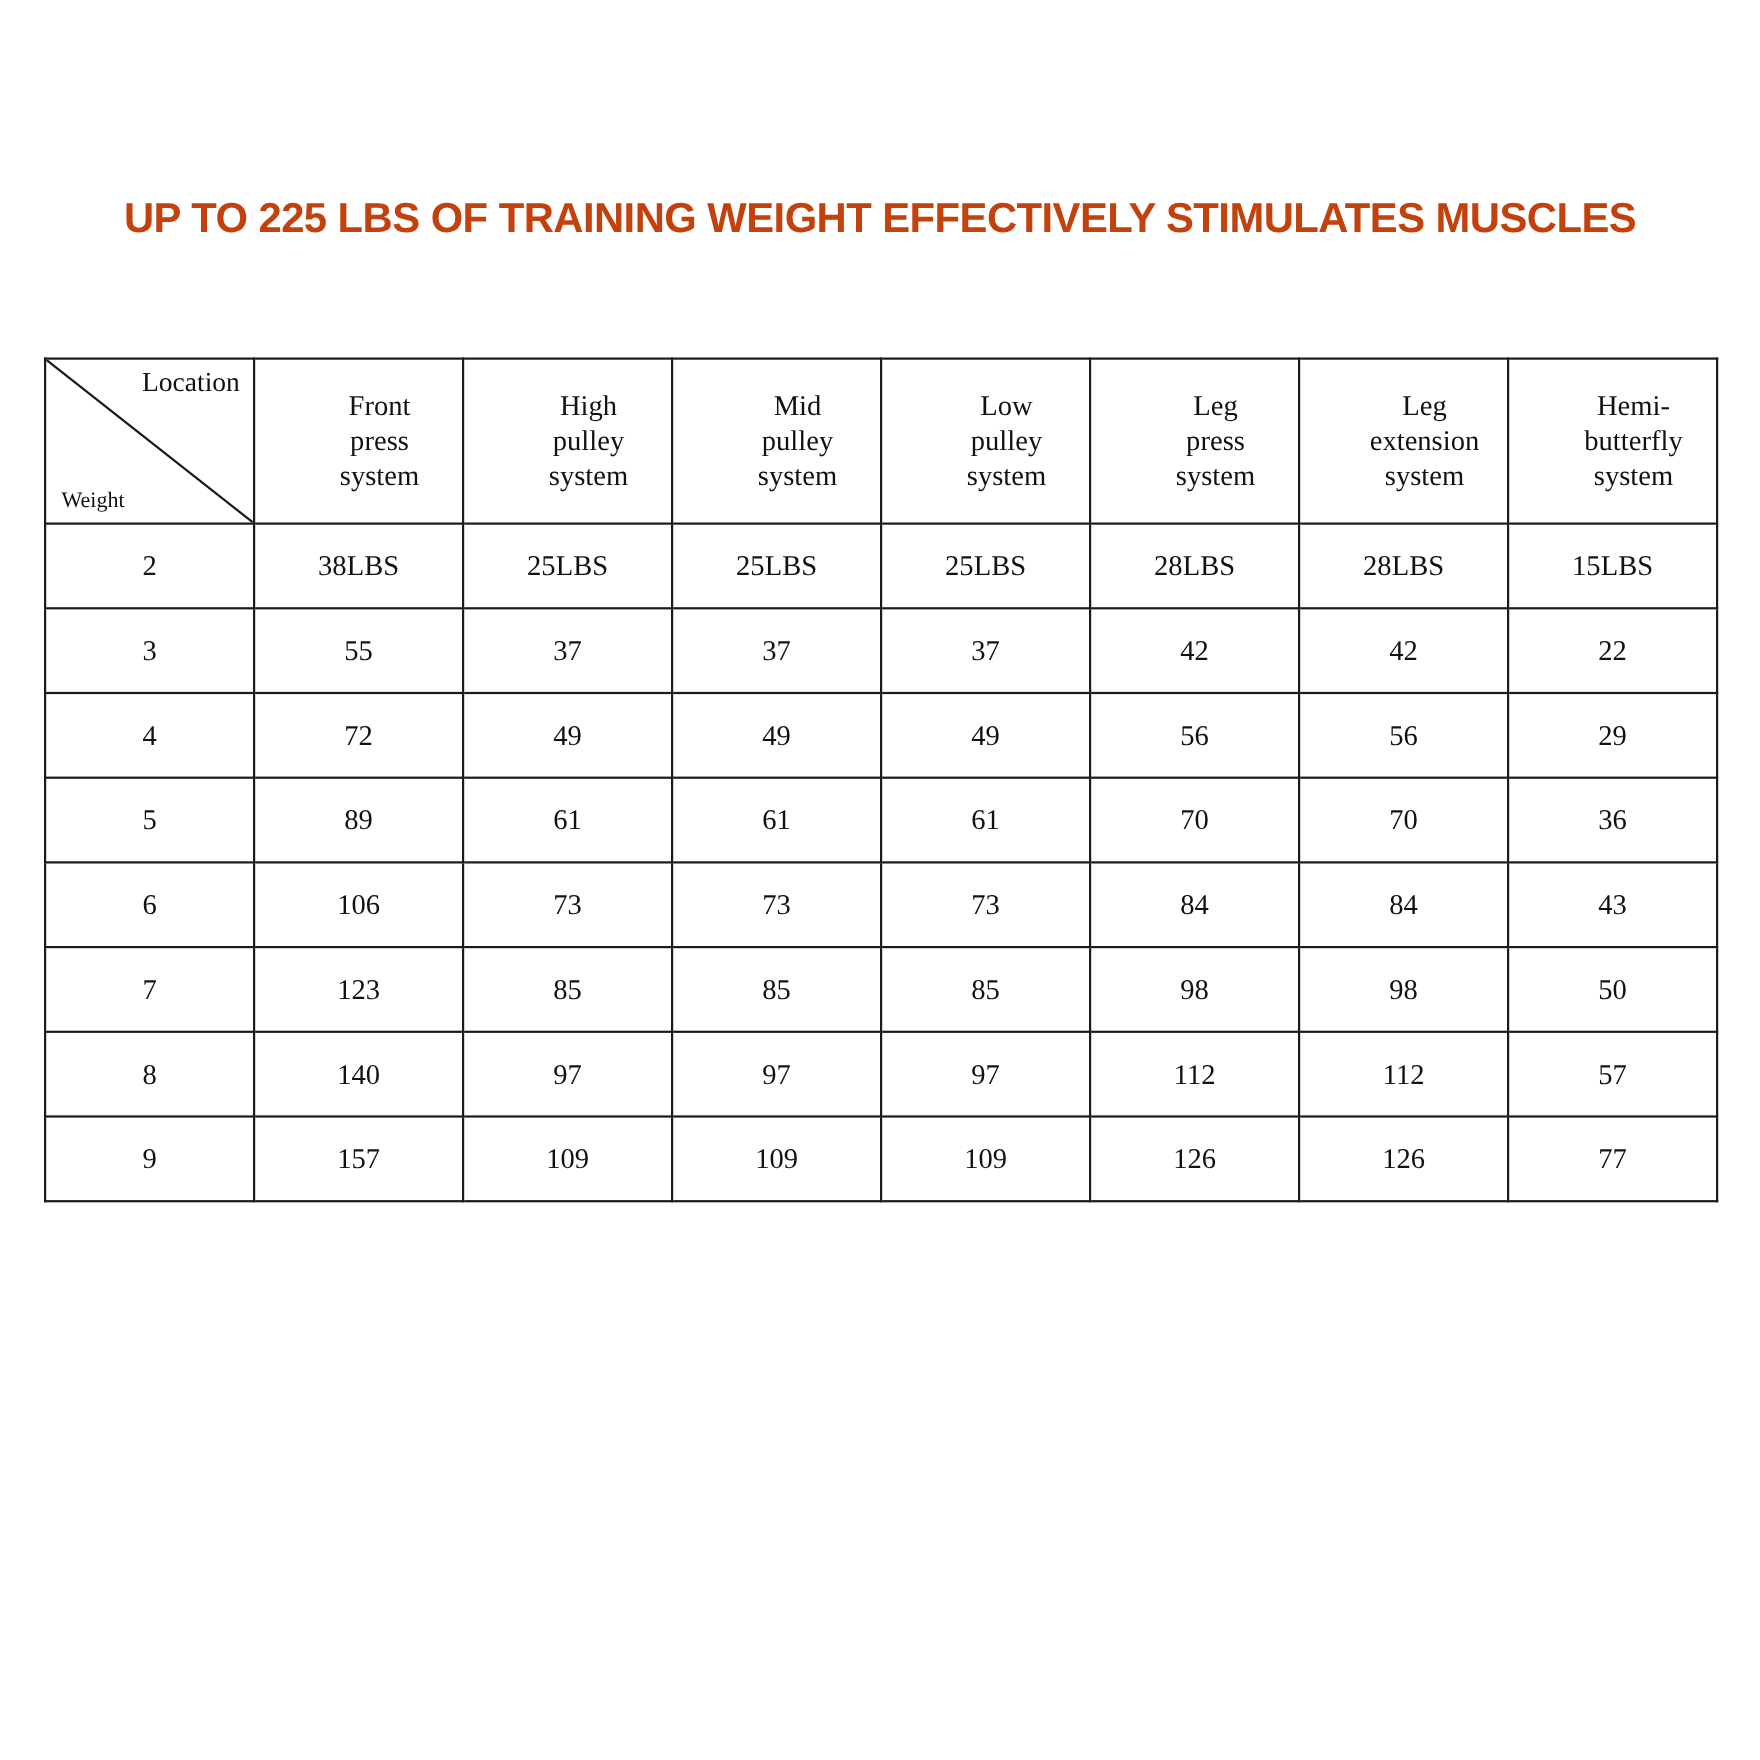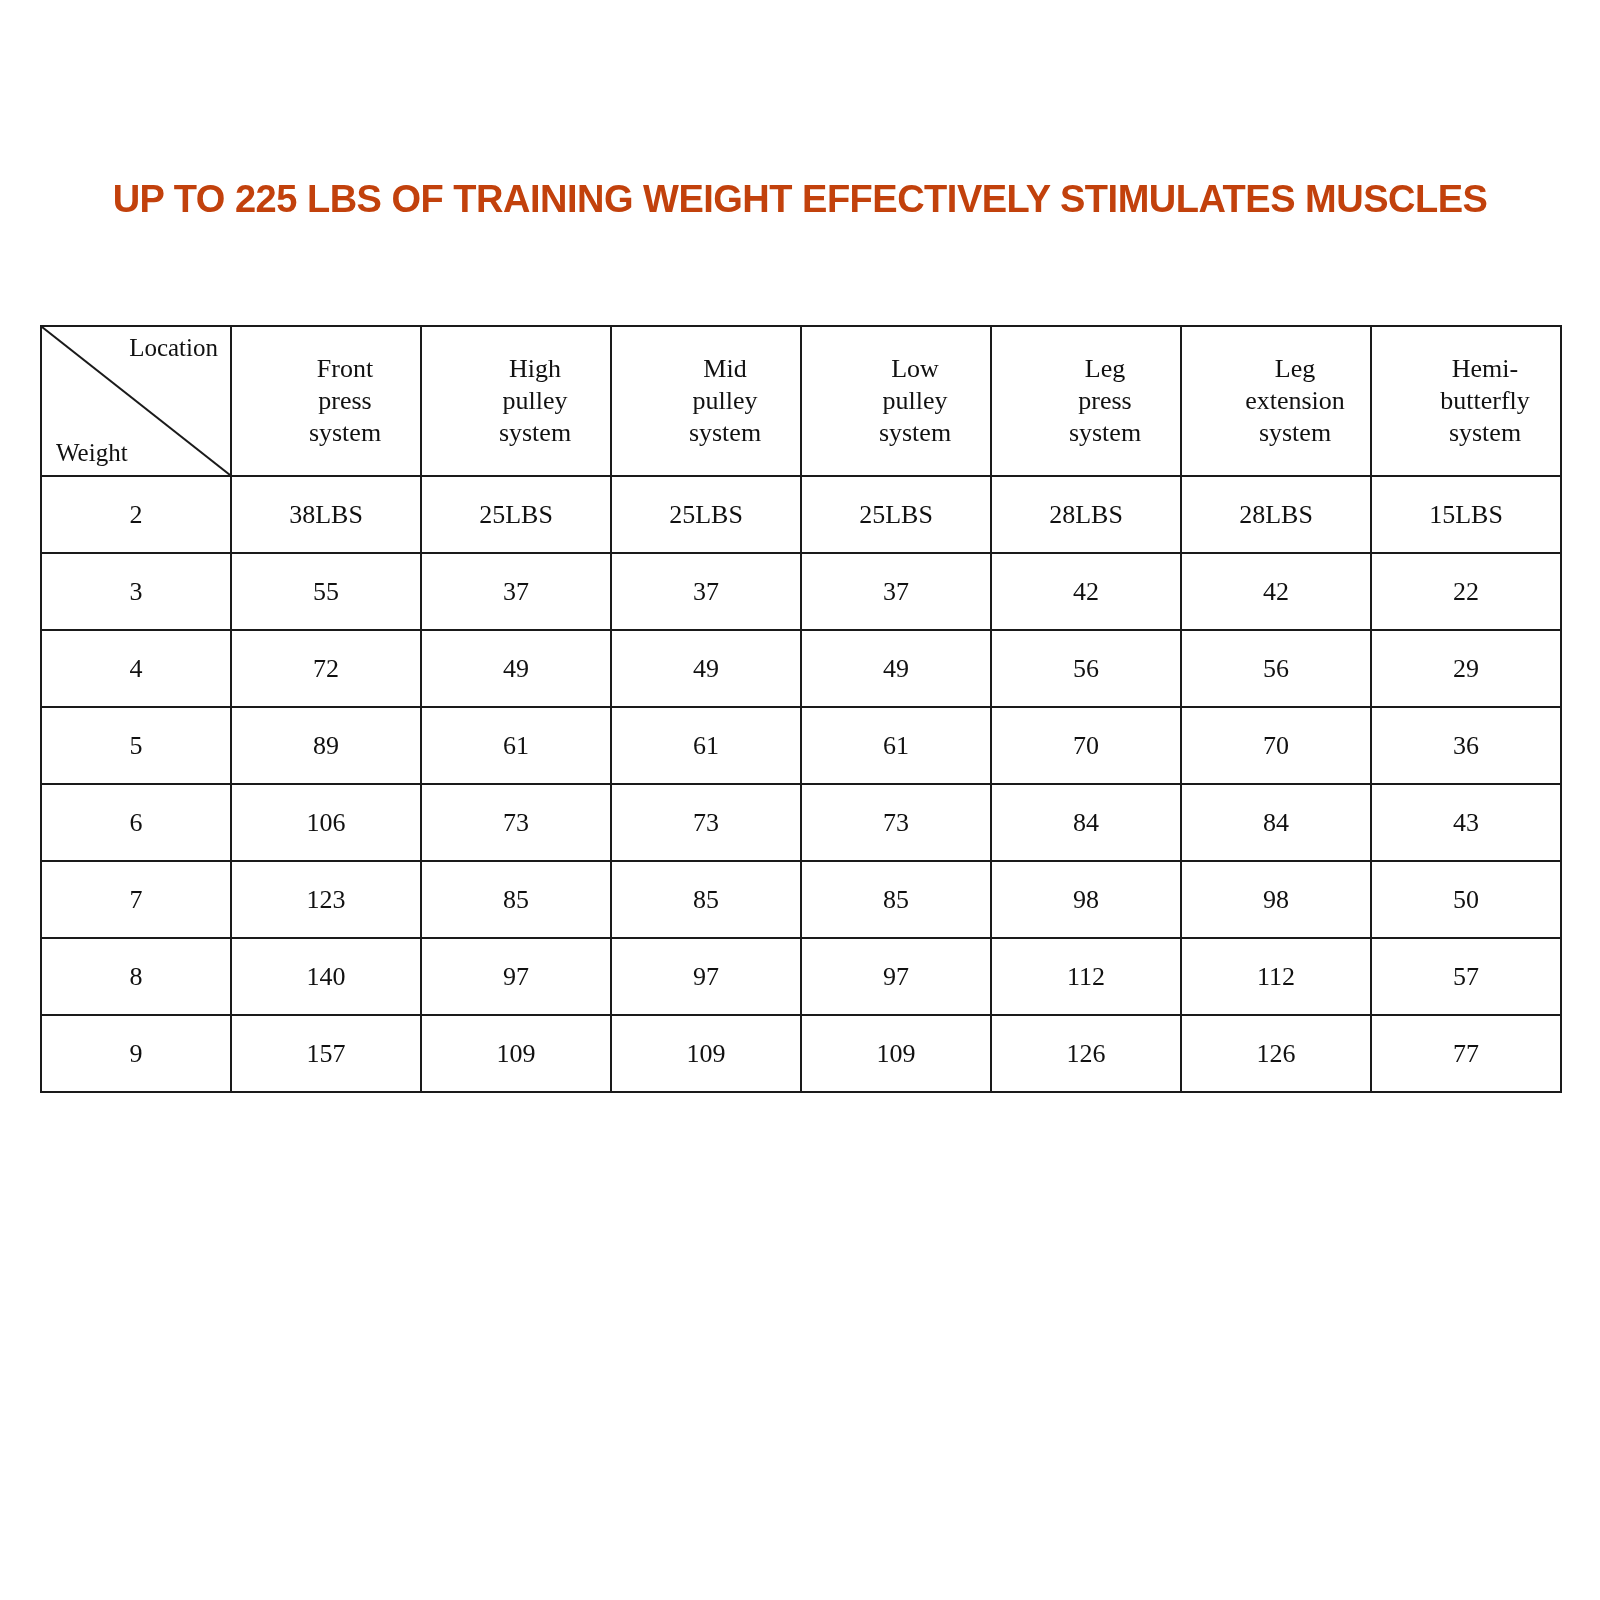--- a/index.html
+++ b/index.html
@@ -83,21 +83,21 @@
     position: absolute;
     top: 8px;
     right: 12px;
     font-size: 25px;
     line-height: 1;
   }
   .corner .wt {
     position: absolute;
     bottom: 10px;
     left: 14px;
-    font-size: 25px;
+    font-size: 20px;
     line-height: 1;
   }
   .hdr-line { display: block; }
 </style>
 </head>
 <body>
 
 <div class="page">
 
   <div class="title">UP TO 225 LBS OF TRAINING WEIGHT EFFECTIVELY STIMULATES MUSCLES</div>

